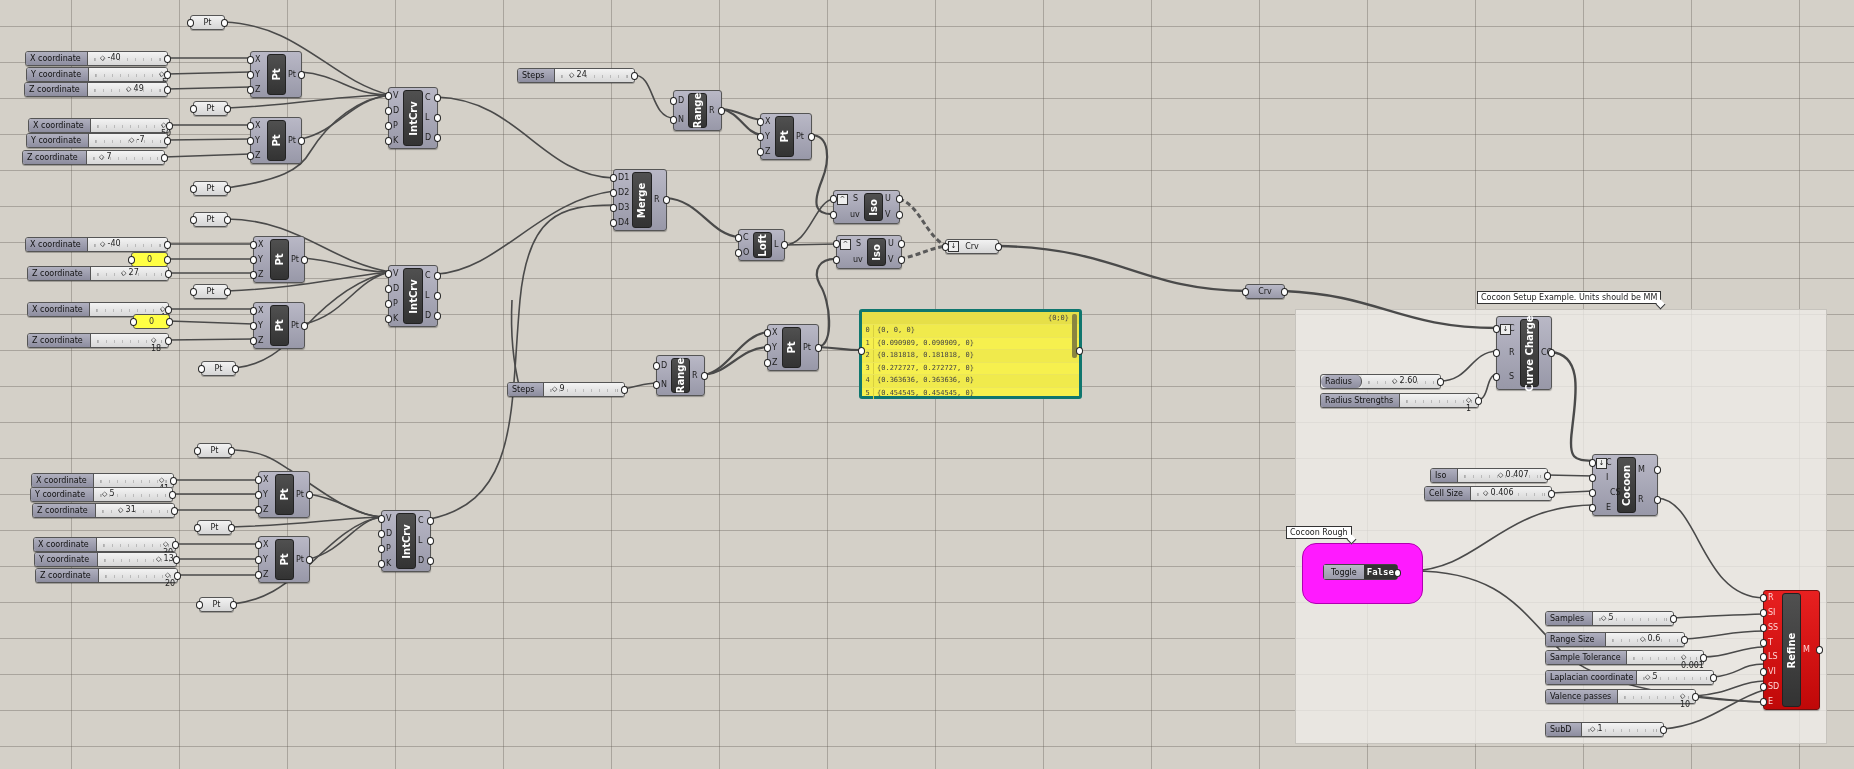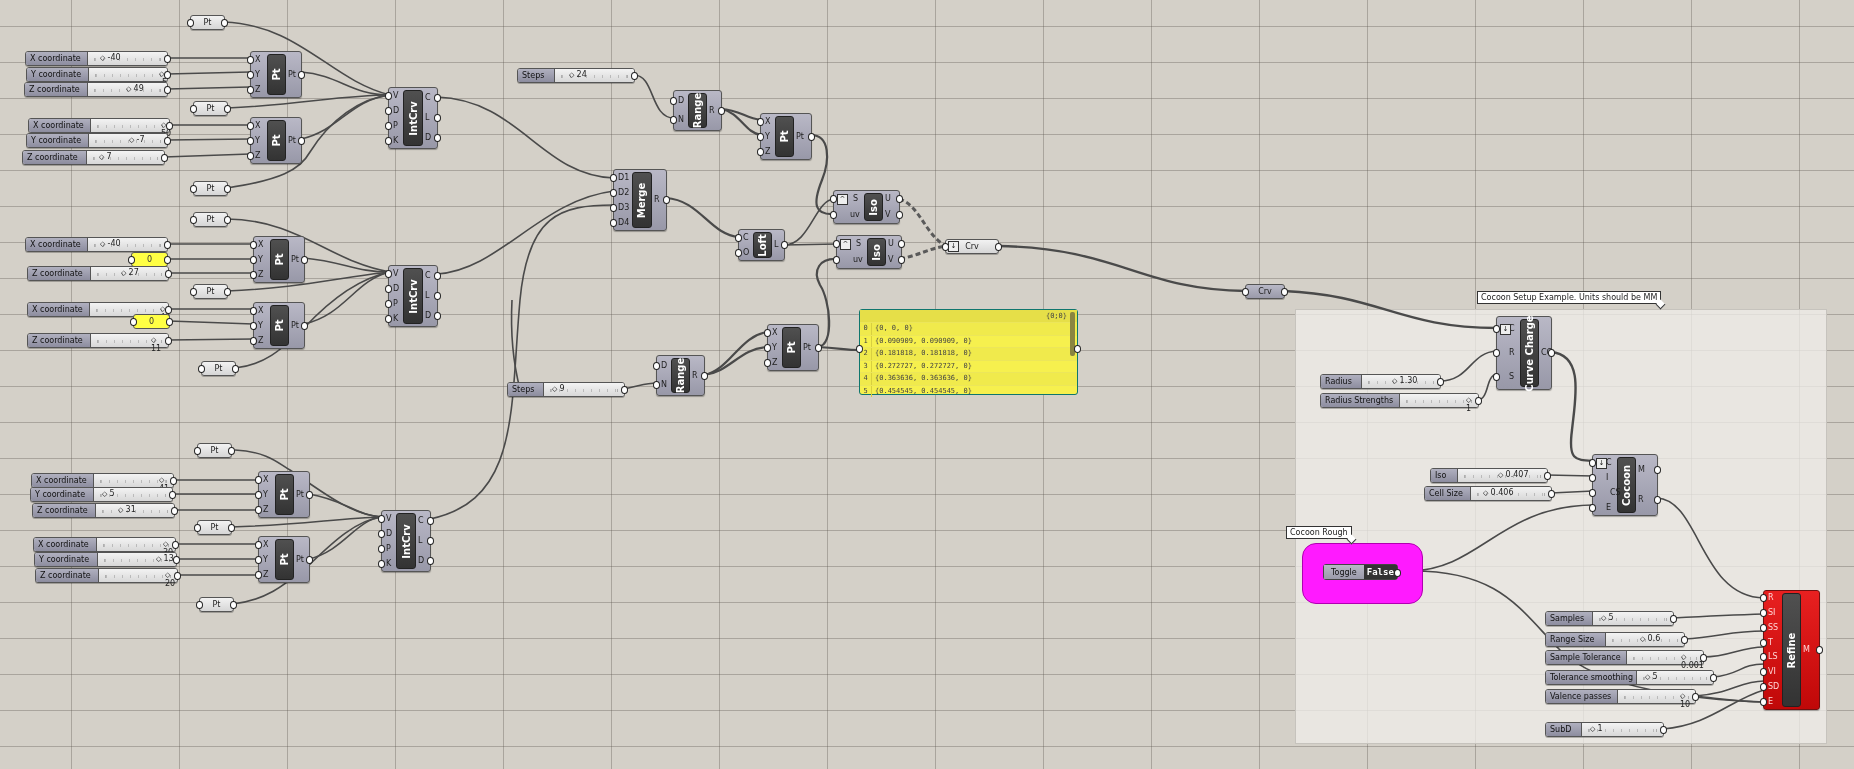--- a/index.html
+++ b/index.html
@@ -37,21 +37,21 @@
   .comp .pin { position:absolute; font-size:8px; }
   .comp.red { background:linear-gradient(#e82020,#c00808); border-color:#701010; }
   .comp.red .pin { color:#ffd6d6; }
   .param { position:absolute; height:13px; background:linear-gradient(#f2f2f2,#d6d6d6); border:1px solid #555;
     border-radius:3px; font-size:8px; color:#222; display:flex; align-items:center; justify-content:center;
     box-shadow:0 1px 0 rgba(0,0,0,0.25); }
   .param.dark { background:linear-gradient(#b8b8c6,#9a9aaa); }
   .yellowin { position:absolute; height:13px; background:#ffff44; border:1px solid #555; border-radius:3px;
     font-size:8px; color:#333; display:flex; align-items:center; justify-content:center; }
   .panel { position:absolute; left:859px; top:309px; width:217px; height:84px; background:#f6f04e;
-    border:1px solid #0f766e; border-radius:3px; font-family:"DejaVu Sans Mono", monospace; font-size:7px; color:#444; }
+    border:3px solid #0f766e; border-radius:3px; font-family:"DejaVu Sans Mono", monospace; font-size:7px; color:#444; }
   .panel .hdr { height:12px; background:#e6df48; text-align:right; padding-right:10px; line-height:12px; }
   .panel .row { height:11.5px; line-height:11.5px; display:flex; border-top:1px solid #ece65a; }
   .panel .row:nth-child(odd) { background:#f0ea4c; }
   .panel .idx { width:11px; text-align:center; border-right:1px solid #d8d040; }
   .panel .txt { padding-left:3px; }
   .panel .sb { position:absolute; right:2px; top:2px; width:5px; height:44px; background:#8a8540; border-radius:2px; }
   .bubble { position:absolute; background:#fff; border:1px solid #333; font-size:8px; color:#222;
     padding:1px 3px; white-space:nowrap; }
   .bubble::after { content:""; position:absolute; bottom:-5px; width:6px; height:6px; background:#fff;
     border-right:1px solid #333; border-bottom:1px solid #333; transform:rotate(45deg); }
@@ -264,21 +264,21 @@
     <div class="slider" style="left: 27px; top: 302px; width: 140px;">
       <div class="lbl" style="width: 53px;">X coordinate</div>
       <div class="track">
         <span class="val" style="left: 70px;"><span style="font-size: 7px;">◇ </span><span>40</span></span>
       </div>
       <span class="port-out"></span>
     </div>
     <div class="slider" style="left: 27px; top: 333px; width: 140px;">
       <div class="lbl" style="width: 54px;">Z coordinate</div>
       <div class="track">
-        <span class="val" style="left: 60px;"><span style="font-size: 7px;">◇ </span><span>11</span></span>
+        <span class="val" style="left: 60px;"><span style="font-size: 7px;">◇ </span><span>18</span></span>
       </div>
       <span class="port-out"></span>
     </div>
     <div class="slider" style="left: 31px; top: 473px; width: 141px;">
       <div class="lbl" style="width: 53px;">X coordinate</div>
       <div class="track">
         <span class="val" style="left: 65px;"><span style="font-size: 7px;">◇ </span><span>41</span></span>
       </div>
       <span class="port-out"></span>
     </div>
@@ -325,23 +325,23 @@
       <span class="port-out"></span>
     </div>
     <div class="slider" style="left: 507px; top: 382px; width: 116px;">
       <div class="lbl" style="width: 27px;">Steps</div>
       <div class="track">
         <span class="val" style="left: 8px;"><span style="font-size: 7px;">◇ </span><span>9</span></span>
       </div>
       <span class="port-out"></span>
     </div>
     <div class="slider" style="left: 1320px; top: 374px; width: 119px;">
-      <div class="lbl" style="width: 32px;">Radius</div>
-      <div class="track">
-        <span class="val" style="left: 30px;"><span style="font-size: 7px;">◇ </span><span>1.30</span></span>
+      <div class="lbl" style="width: 32px; border-radius: 6px;">Radius</div>
+      <div class="track">
+        <span class="val" style="left: 30px;"><span style="font-size: 7px;">◇ </span><span>2.60</span></span>
       </div>
       <span class="port-out"></span>
     </div>
     <div class="slider" style="left: 1320px; top: 393px; width: 157px;">
       <div class="lbl" style="width: 70px;">Radius Strengths</div>
       <div class="track">
         <span class="val" style="left: 66px;"><span style="font-size: 7px;">◇ </span><span>1</span></span>
       </div>
       <span class="port-out"></span>
     </div>
@@ -374,21 +374,21 @@
       <span class="port-out"></span>
     </div>
     <div class="slider" style="left: 1545px; top: 650px; width: 157px;">
       <div class="lbl" style="width: 72px;">Sample Tolerance</div>
       <div class="track">
         <span class="val" style="left: 54px;"><span style="font-size: 7px;">◇ </span><span>0.001</span></span>
       </div>
       <span class="port-out"></span>
     </div>
     <div class="slider" style="left: 1545px; top: 670px; width: 167px;">
-      <div class="lbl" style="width: 82px;">Tolerance smoothing</div>
+      <div class="lbl" style="width: 82px;">Laplacian coordinate</div>
       <div class="track">
         <span class="val" style="left: 8px;"><span style="font-size: 7px;">◇ </span><span>5</span></span>
       </div>
       <span class="port-out"></span>
     </div>
     <div class="slider" style="left: 1545px; top: 689px; width: 149px;">
       <div class="lbl" style="width: 63px;">Valence passes</div>
       <div class="track">
         <span class="val" style="left: 62px;"><span style="font-size: 7px;">◇ </span><span>10</span></span>
       </div>

